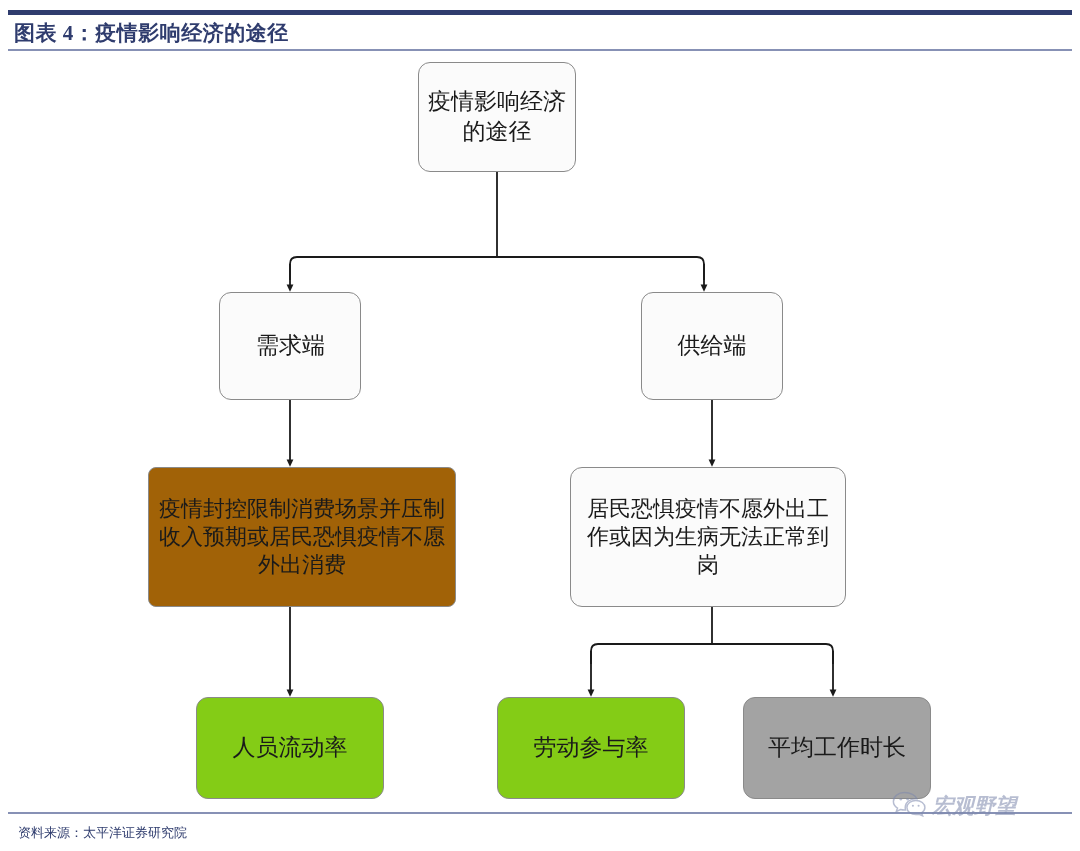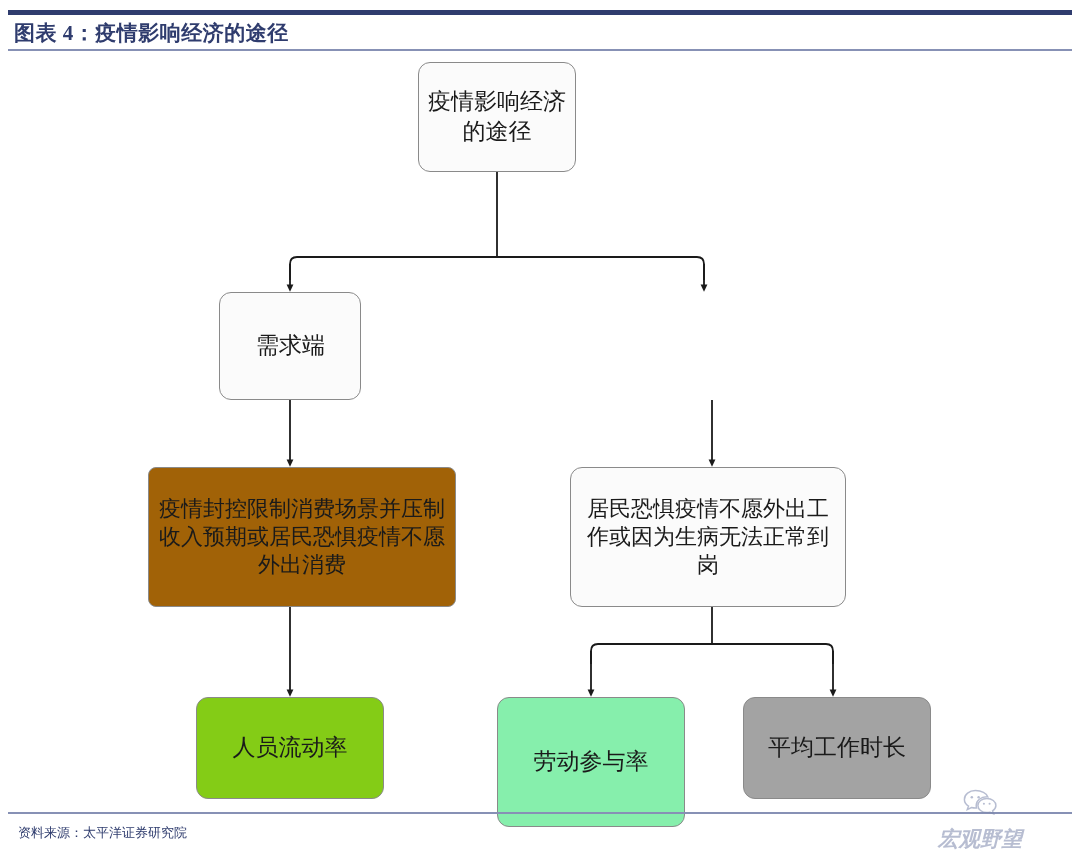--- a/index.html
+++ b/index.html
@@ -77,21 +77,20 @@
     position: absolute;
     left: 892px;
     top: 789px;
     width: 176px;
     height: 34px;
     display: flex;
     align-items: center;
     gap: 6px;
     opacity: 0.55;
     pointer-events: none;
-    flex-direction: column;
   }
   .watermark .wm-icon { flex: 0 0 auto; display: block; }
   .watermark .wm-text {
     color: #7d88ad;
     font-family: "Liberation Serif", "DejaVu Serif", serif;
     font-size: 21px;
     font-style: italic;
     font-weight: bold;
     white-space: nowrap;
   }
@@ -161,24 +160,25 @@
       <path d="M290,555 L290,641" fill="none" stroke="#1a1a1a" stroke-width="1.8" marker-end="url(#arrow)"></path>
 
       <path d="M712,555 L712,592" fill="none" stroke="#1a1a1a" stroke-width="1.8"></path>
       <path d="M591,612 L591,599 Q591,592 598,592 L826,592 Q833,592 833,599 L833,612" fill="none" stroke="#1a1a1a" stroke-width="1.8"></path>
       <path d="M591,599 L591,641" fill="none" stroke="#1a1a1a" stroke-width="1.8" marker-end="url(#arrow)"></path>
       <path d="M833,599 L833,641" fill="none" stroke="#1a1a1a" stroke-width="1.8" marker-end="url(#arrow)"></path>
     </svg>
 
     <div class="node" style="left: 418px; top: 10px; width: 158px; height: 110px; background: rgb(251, 251, 251); border-color: rgb(138, 138, 138); border-radius: 12px;">疫情影响经济的途径</div>
     <div class="node" style="left: 219px; top: 240px; width: 142px; height: 108px; background: rgb(251, 251, 251); border-color: rgb(138, 138, 138); border-radius: 12px; padding-left: 7px;">需求端</div>
+    <div class="node" style="left: 641px; top: 240px; width: 142px; height: 108px; background: rgb(251, 251, 251); border-color: rgb(138, 138, 138); border-radius: 12px;">供给端</div>
     <div class="node small-text" style="left: 148px; top: 415px; width: 308px; height: 140px; background: #a16207; border-color: rgb(138, 138, 138); border-radius: 8px;">疫情封控限制消费场景并压制收入预期或居民恐惧疫情不愿外出消费</div>
     <div class="node small-text" style="left: 570px; top: 415px; width: 276px; height: 140px; background: rgb(251, 251, 251); border-color: rgb(138, 138, 138); border-radius: 12px; text-align: center;">居民恐惧疫情不愿外出工作或因为生病无法正常到岗</div>
     <div class="node" style="left: 196px; top: 645px; width: 188px; height: 102px; background: #84cc16; border-color: rgb(138, 138, 138); border-radius: 12px;">人员流动率</div>
-    <div class="node" style="left: 497px; top: 645px; width: 188px; height: 130px; background: #86efac; border-color: rgb(138, 138, 138); border-radius: 12px;">劳动参与率</div>
+    <div class="node" style="left: 497px; top: 645px; width: 188px; height: 102px; background: #84cc16; border-color: rgb(138, 138, 138); border-radius: 12px;">劳动参与率</div>
     <div class="node" style="left: 743px; top: 645px; width: 188px; height: 102px; background: #a3a3a3; border-color: rgb(138, 138, 138); border-radius: 12px;">平均工作时长</div>
 
   </div>
 
   <div class="footer-rule" style="background: rgb(135, 145, 181);"></div>
   <div class="footer-source" style="color: rgb(47, 60, 110);">资料来源：太平洋证券研究院</div>
 
   <div class="watermark">
     <span class="wm-icon">
       <svg width="34" height="26" viewBox="0 0 34 26">

